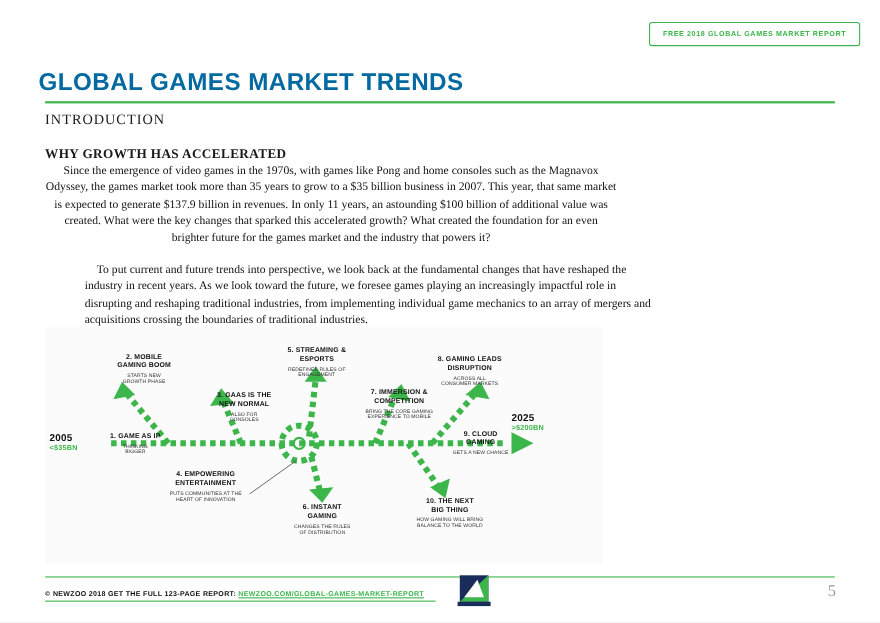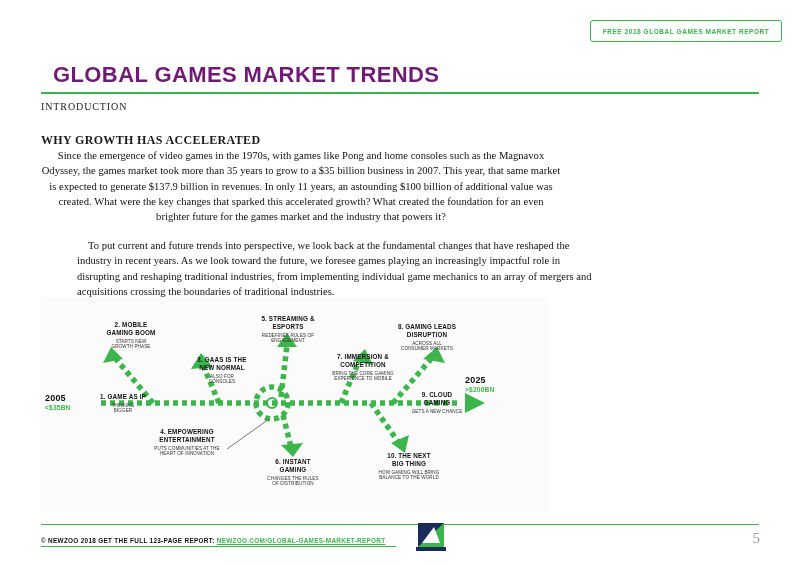--- a/index.html
+++ b/index.html
@@ -40,44 +40,44 @@
     font-size: 6.5px;
     font-weight: bold;
     letter-spacing: 0.55px;
     color: #3cb54a;
     white-space: nowrap;
   }
 
   
   .title {
     position: absolute;
-    left: 53px;
+    left: 35px;
     top: 62px;
     font-family: "Liberation Sans", sans-serif;
     font-size: 22px;
     font-weight: bold;
     letter-spacing: 0.4px;
-    color: #701a75;
+    color: #0369a1;
   }
   .title-rule {
     position: absolute;
     left: 41px;
     top: 92px;
     width: 718px;
     height: 1.5px;
     background: #3cb54a;
   }
 
   
   .intro {
     position: absolute;
     left: 41px;
     top: 101px;
     font-family: "Liberation Serif", serif;
-    font-size: 10px;
+    font-size: 13px;
     letter-spacing: 0.9px;
     color: #1a1a1a;
   }
   .subhead {
     position: absolute;
     left: 41px;
     top: 133px;
     font-family: "Liberation Serif", serif;
     font-size: 12px;
     font-weight: bold;

